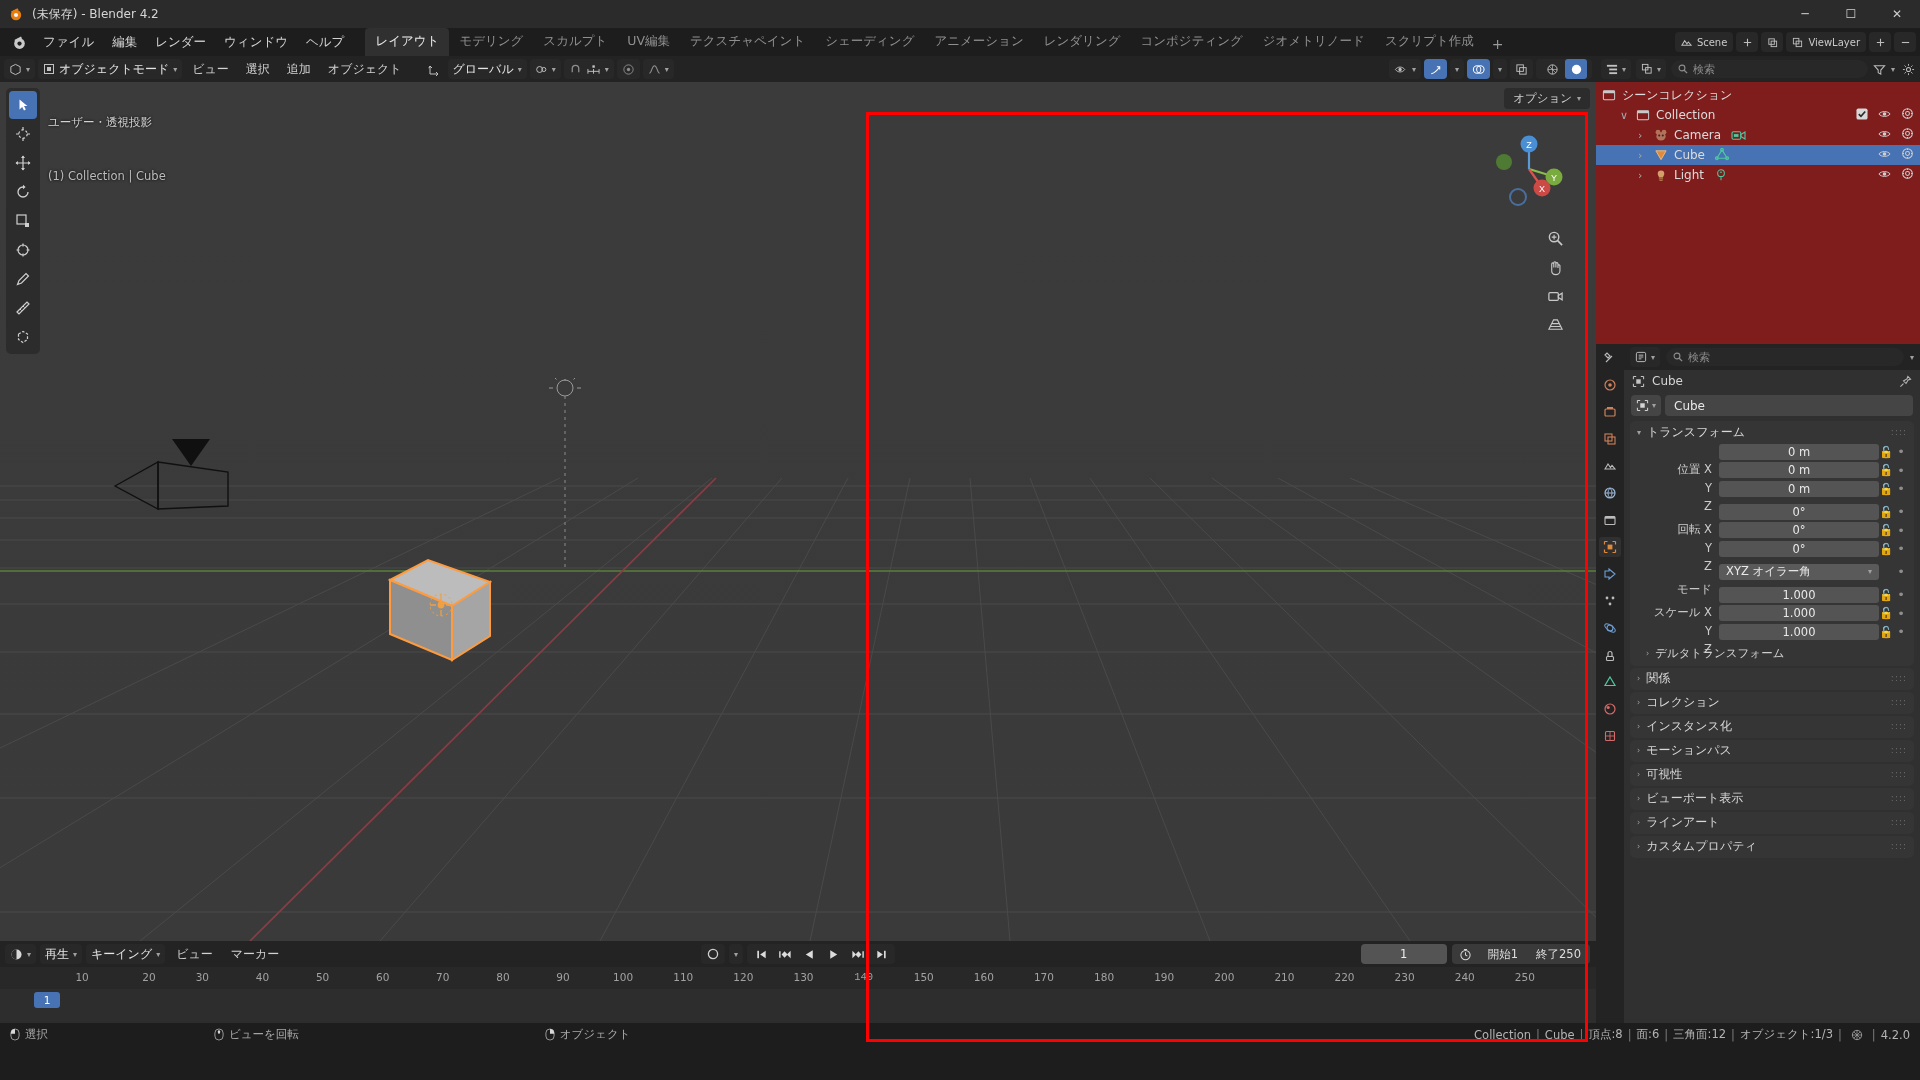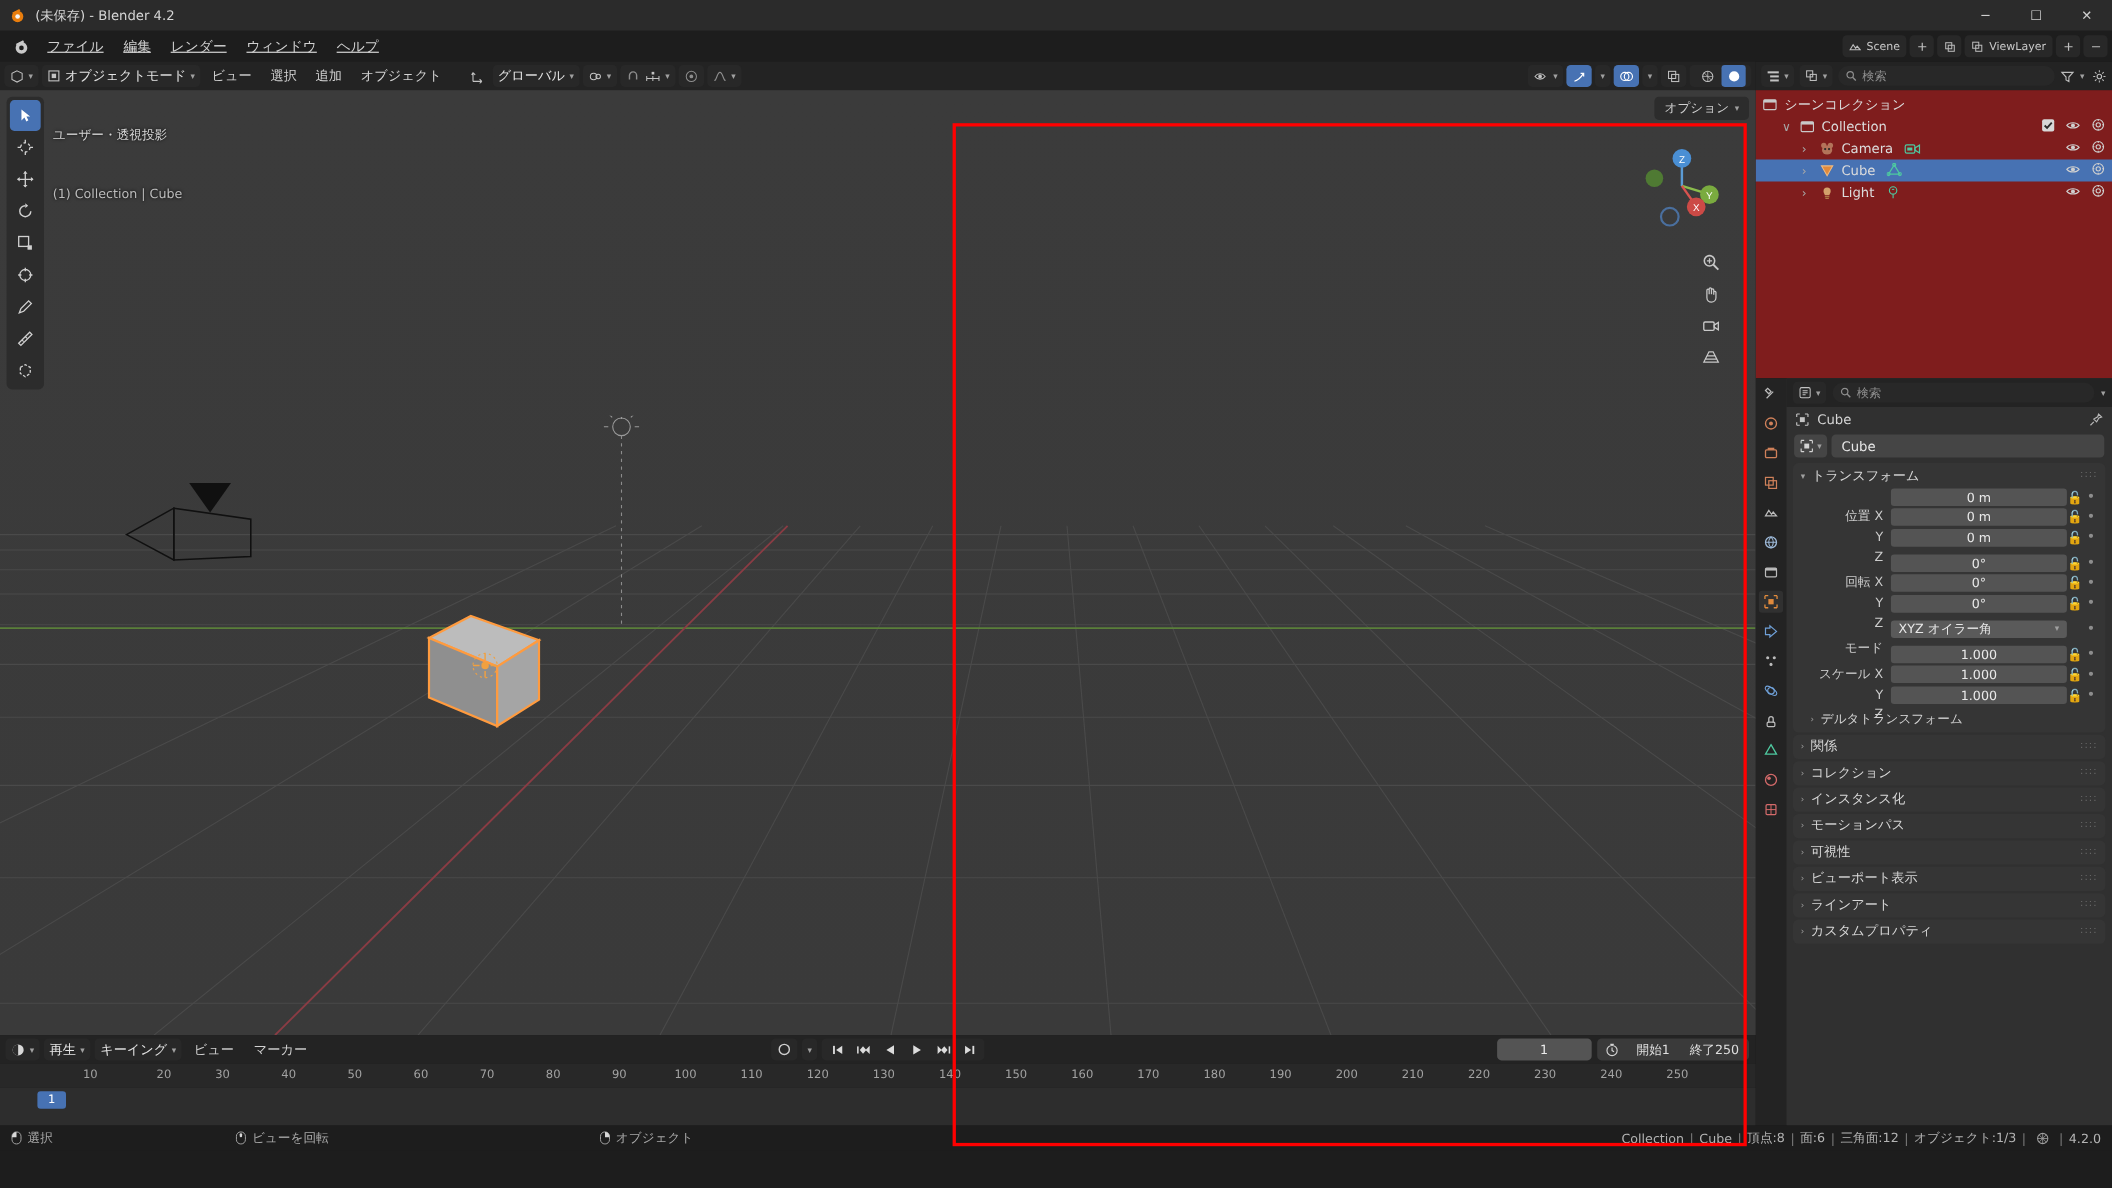--- a/index.html
+++ b/index.html
@@ -1,20 +1,20 @@
 <!DOCTYPE html>
 <html><head>
 <meta charset="utf-8">
 <style>
   * { box-sizing: border-box; margin:0; padding:0; }
   html,body { width:1920px; height:1080px; overflow:hidden; background:#1d1d1d;
     font-family:"DejaVu Sans","Liberation Sans",sans-serif; color:#e5e5e5; }
 
   
-  .row { display:flex; align-items:center;text-decoration:underline; }
+  .row { display:flex; align-items:center; }
   .titlebar { height:28px; background:#2b2b2b; display:flex; align-items:center;
     padding:0 8px; font-size:12px; color:#d6d6d6; position:relative; }
   .titlebar .blender-logo { width:16px; height:16px; margin-right:8px; }
   .win-btns { position:absolute; right:0; top:0; height:28px; display:flex; }
   .win-btn { width:46px; height:28px; display:flex; align-items:center;
     justify-content:center; color:#cfcfcf; font-size:12px; }
 
   .topbar { height:28px; background:#1d1d1d; display:flex; align-items:center;
     padding:0 4px; font-size:12.5px; position:relative; }
   .tb-logo { width:22px; height:22px; display:flex; align-items:center; justify-content:center; margin:0 4px; }
@@ -158,20 +158,34 @@
         <circle cx="8" cy="9" r="2" fill="#1d1d1d"></circle>
         <path d="M3.2 5.6 L9.4 2.4 L10.4 4.2 L4.4 7.2Z" fill="#c9c9c9"></path>
       </svg>
   </span>
   <div class="row">
     <div class="menu-item">ファイル</div>
     <div class="menu-item">編集</div>
     <div class="menu-item">レンダー</div>
     <div class="menu-item">ウィンドウ</div>
     <div class="menu-item">ヘルプ</div>
+  </div>
+  <div class="wsp-tabs">
+    <div class="wsp-tab active">レイアウト</div>
+    <div class="wsp-tab">モデリング</div>
+    <div class="wsp-tab">スカルプト</div>
+    <div class="wsp-tab">UV編集</div>
+    <div class="wsp-tab">テクスチャペイント</div>
+    <div class="wsp-tab">シェーディング</div>
+    <div class="wsp-tab">アニメーション</div>
+    <div class="wsp-tab">レンダリング</div>
+    <div class="wsp-tab">コンポジティング</div>
+    <div class="wsp-tab">ジオメトリノード</div>
+    <div class="wsp-tab">スクリプト作成</div>
+    <div class="wsp-add">+</div>
   </div>
 
   <div class="scene-block">
     <div class="mini-field">
       <span class="icn">
         <svg width="11" height="11" viewBox="0 0 12 12">
             <path d="M1 9 L4 4 L6.5 7.5 L8 5.5 L11 9Z" fill="none" stroke="#bdbdbd" stroke-width="1.1"></path>
           </svg>
       </span>
       <span>Scene</span>
@@ -622,21 +636,21 @@
           <span class="tick" style="left: 262.462px;">40</span>
           <span class="tick" style="left: 322.577px;">50</span>
           <span class="tick" style="left: 382.692px;">60</span>
           <span class="tick" style="left: 442.808px;">70</span>
           <span class="tick" style="left: 502.923px;">80</span>
           <span class="tick" style="left: 563.038px;">90</span>
           <span class="tick" style="left: 623.154px;">100</span>
           <span class="tick" style="left: 683.269px;">110</span>
           <span class="tick" style="left: 743.385px;">120</span>
           <span class="tick" style="left: 803.5px;">130</span>
-          <span class="tick" style="left: 863.615px;">140</span>
+          <span class="tick" style="left: 863.615px; font-family: Liberation Mono, monospace;">140</span>
           <span class="tick" style="left: 923.731px;">150</span>
           <span class="tick" style="left: 983.846px;">160</span>
           <span class="tick" style="left: 1043.96px;">170</span>
           <span class="tick" style="left: 1104.08px;">180</span>
           <span class="tick" style="left: 1164.19px;">190</span>
           <span class="tick" style="left: 1224.31px;">200</span>
           <span class="tick" style="left: 1284.42px;">210</span>
           <span class="tick" style="left: 1344.54px;">220</span>
           <span class="tick" style="left: 1404.65px;">230</span>
           <span class="tick" style="left: 1464.77px;">240</span>

